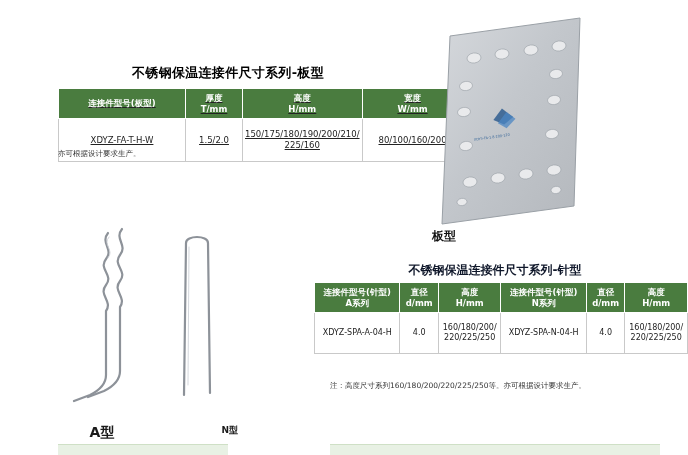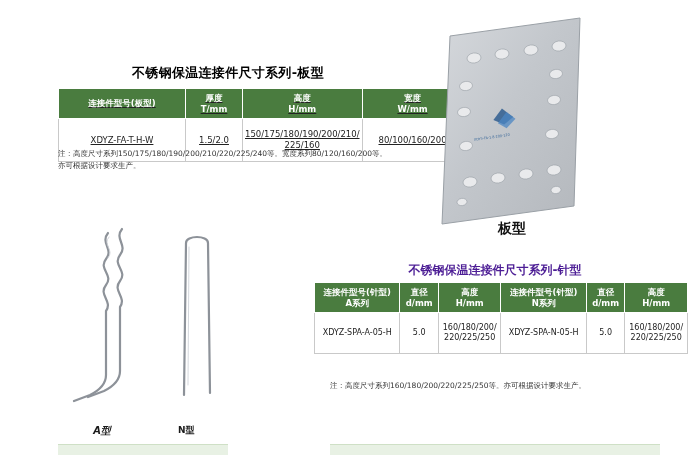--- a/index.html
+++ b/index.html
@@ -50,39 +50,39 @@
   #plate-table th.c4{width:96px;text-align:center;}
   #plate-table td{height:30px;}
   #plate-note{
     left:58px; top:148px; width:340px;
     font-size:7.5px; line-height:1.55; color:#333;
   }
 
   
   #plate-figure{left:432px; top:14px; width:160px; height:215px;}
   #plate-caption{
-    left:432px; top:220px; width:160px;
-    text-align:center; font-size:14px; font-weight:bold; color:#111;
+    left:432px; top:228px; width:160px;
+    text-align:left; font-size:12px; font-weight:bold; color:#111;
   }
 
   
   #anchor-figure{left:60px; top:225px; width:200px; height:195px;}
   #anchor-a-label{
     left:72px; top:424px; width:60px; text-align:center;
-    font-size:10px; font-weight:bold;font-style:italic;
+    font-size:14px; font-weight:bold;
   }
   #anchor-n-label{
-    left:178px; top:424px; width:60px; text-align:left;
+    left:178px; top:424px; width:60px; text-align:right;
     font-size:9px; font-weight:bold;
   }
 
   
   #pin-title{
     left:330px; top:262px; width:330px;
-    text-align:center; font-size:12px; font-weight:bold; color:#4c1d95;
+    text-align:center; font-size:12px; font-weight:bold; color:#0f172a;
   }
   #pin-table{left:314px; top:282px;}
   #pin-table th.p1{width:86px;}
   #pin-table th.p2{width:34px;}
   #pin-table th.p3{width:58px;}
   #pin-table th.p4{width:86px;}
   #pin-table th.p5{width:34px;}
   #pin-table th.p6{width:58px;}
   #pin-table td{height:28px;font-size:8px;}
   #pin-note{
@@ -133,21 +133,20 @@
       <td>
         <div>150/175/180/190/200/210/</div>
         <div>225/160</div>
       </td>
       <td>80/100/160/200</td>
     </tr>
   </tbody>
 </table>
 
 <div class="abs" id="plate-note">
-  <div>注：高度尺寸系列150/175/180/190/200/210/220/225/240等。宽度系列80/120/160/200等。</div>
   <div>亦可根据设计要求生产。</div>
 </div>
 
 <div class="abs" id="plate-figure">
   <svg width="160" height="215" viewBox="0 0 160 215">
     <defs>
       <linearGradient id="pg" x1="0" y1="0" x2="1" y2="1">
         <stop offset="0%" stop-color="#d5d8dc"></stop>
         <stop offset="45%" stop-color="#c3c7cc"></stop>
         <stop offset="100%" stop-color="#b4b8bd"></stop>
@@ -233,28 +232,28 @@
         <div>d/mm</div>
       </th>
       <th class="p6">
         <div>高度</div>
         <div>H/mm</div>
       </th>
     </tr>
   </thead>
   <tbody>
     <tr>
-      <td>XDYZ-SPA-A-05-H</td>
-      <td>5.0</td>
+      <td>XDYZ-SPA-A-04-H</td>
+      <td>4.0</td>
       <td>
         <div>160/180/200/</div>
         <div>220/225/250</div>
       </td>
-      <td>XDYZ-SPA-N-05-H</td>
-      <td>5.0</td>
+      <td>XDYZ-SPA-N-04-H</td>
+      <td>4.0</td>
       <td>
         <div>160/180/200/</div>
         <div>220/225/250</div>
       </td>
     </tr>
   </tbody>
 </table>
 
 <div class="abs" id="pin-note">注：高度尺寸系列160/180/200/220/225/250等。亦可根据设计要求生产。</div>
 

